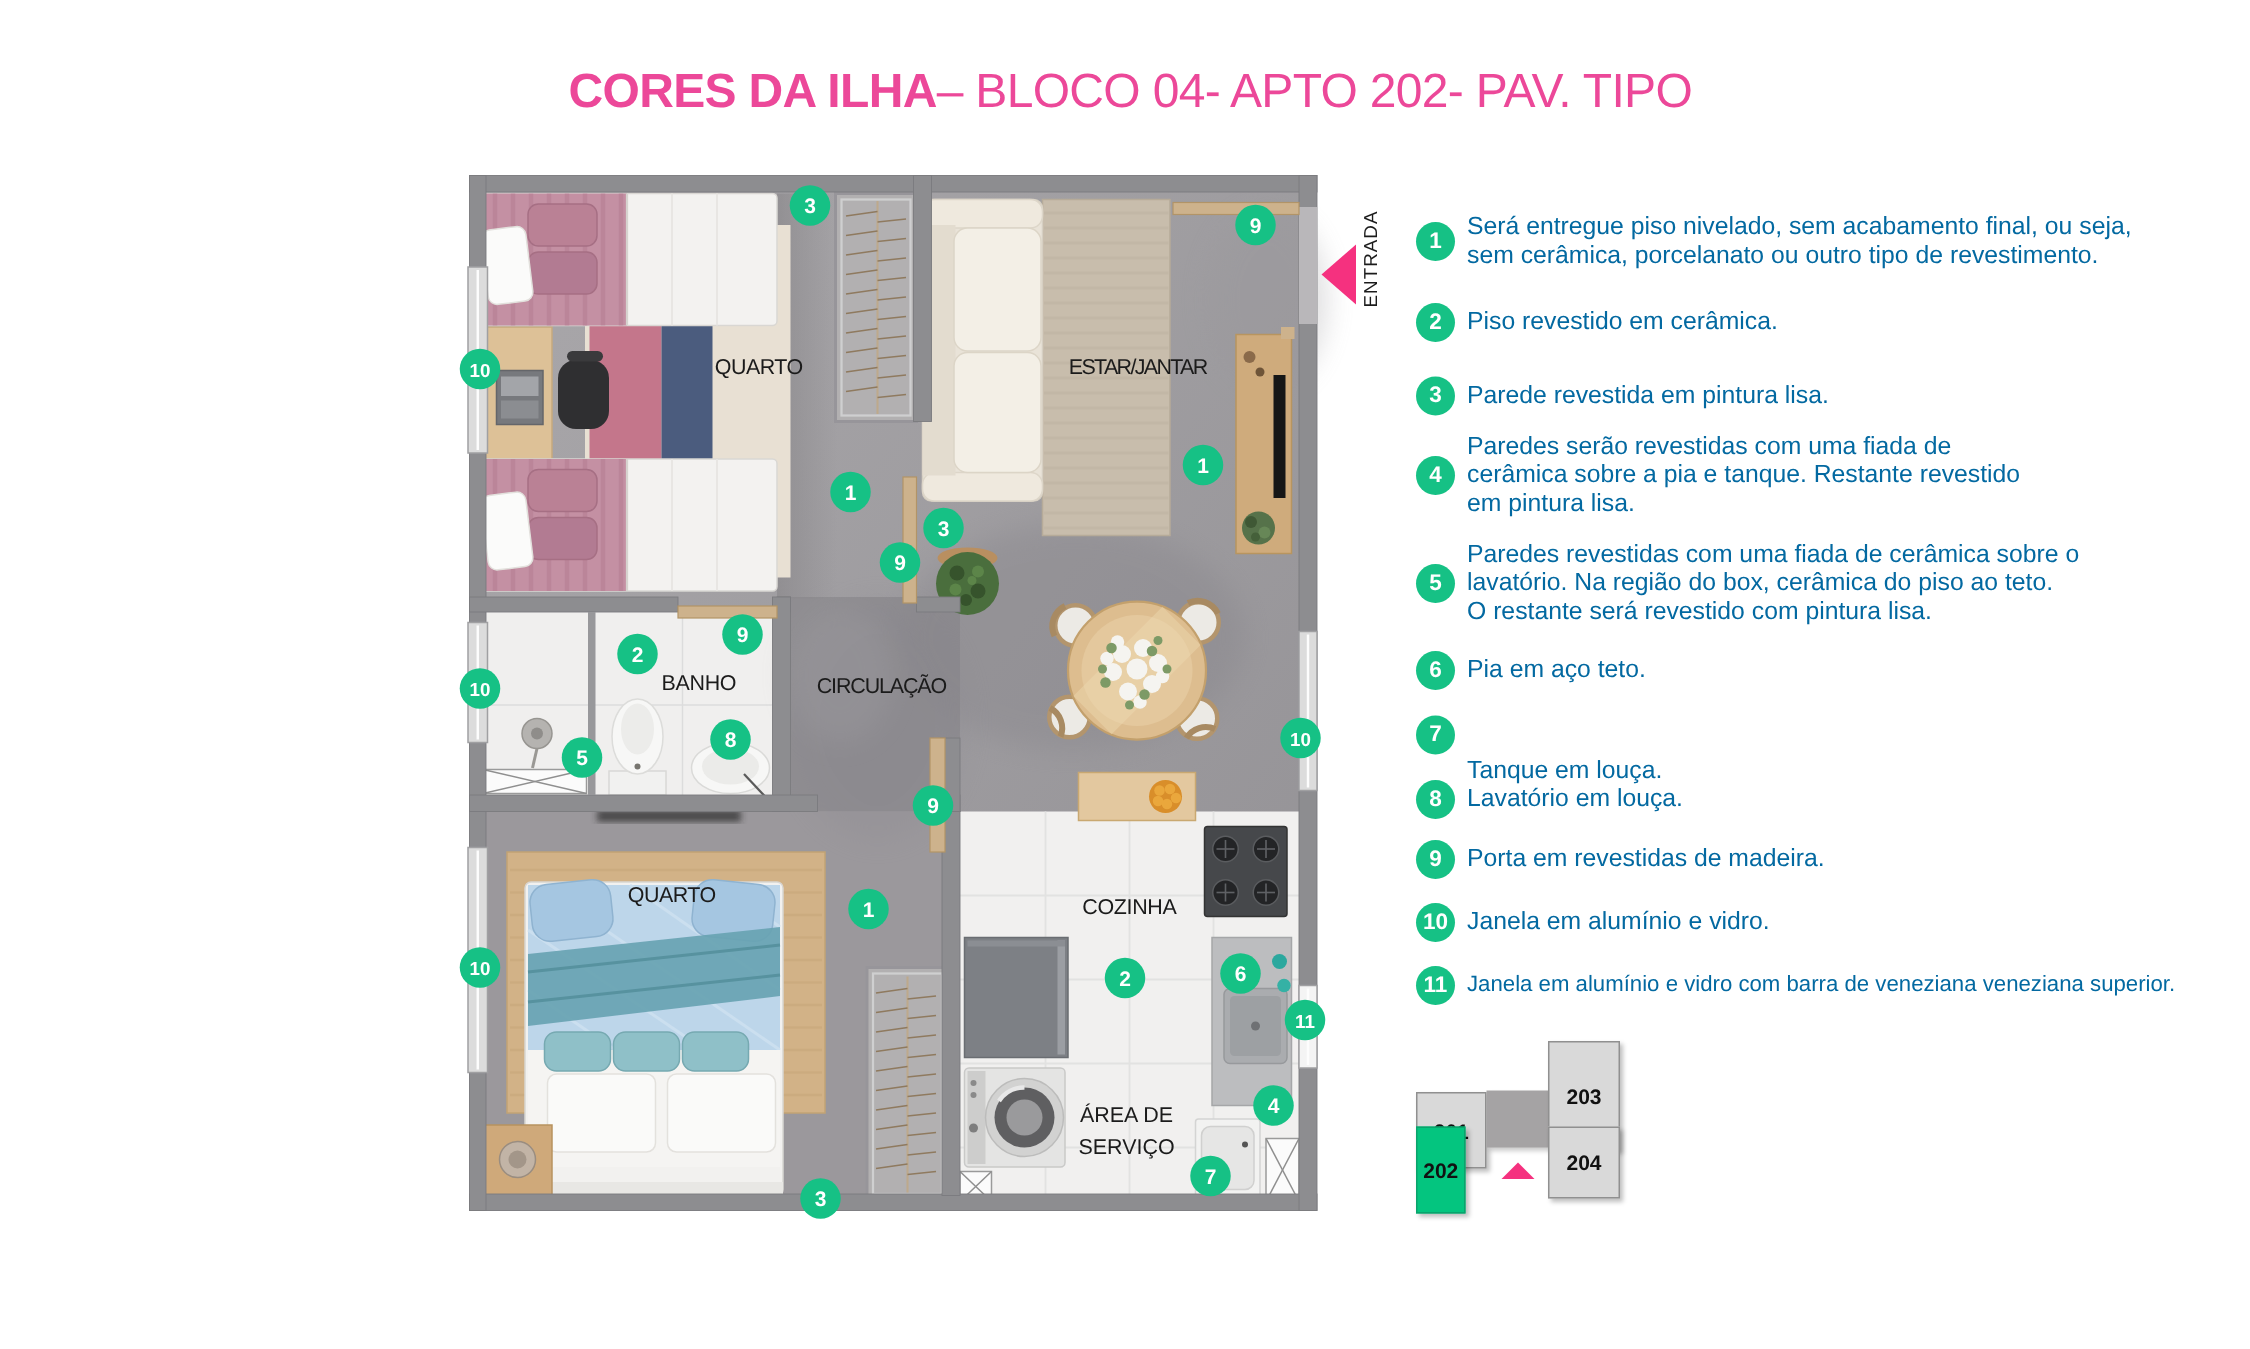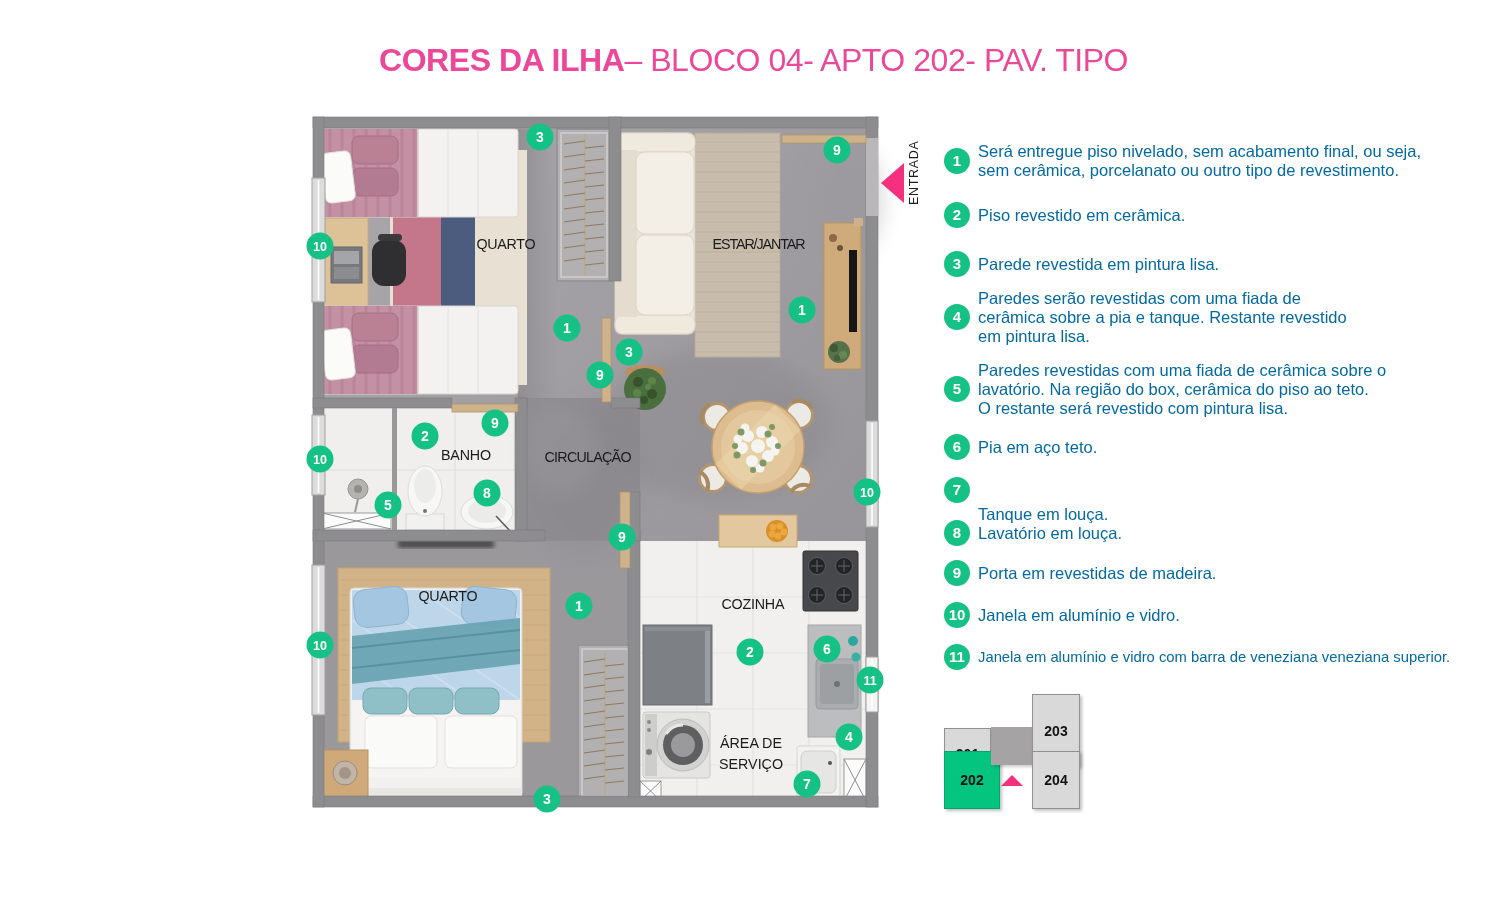--- a/index.html
+++ b/index.html
@@ -36,24 +36,24 @@
 <div class="lc" style="top:520px;">8</div>
 <div class="lt" style="top:533px;">Lavatório em louça.</div>
 <div class="lc" style="top:560px;">9</div>
 <div class="lt" style="top:573px;">Porta em revestidas de madeira.</div>
 <div class="lc" style="top:602px;">10</div>
 <div class="lt" style="top:615px;">Janela em alumínio e vidro.</div>
 <div class="lc" style="top:644px;">11</div>
 <div class="lt" style="top:657px;font-size:14.8px;">Janela em alumínio e vidro com barra de veneziana veneziana superior.</div>
 
 <div class="kb" style="left:944px;top:702px;width:47px;height:51px;margin-top:26px;">201</div>
-<div class="kb" style="left:944px;top:751px;width:56px;height:58px;background:#04c57f;border-color:#0aa36c;">202</div>
+<div class="kb" style="left:944px;top:751px;width:33px;height:58px;background:#04c57f;border-color:#0aa36c;">202</div>
 <div style="position:absolute;left:991px;top:727px;width:41px;height:38px;background:#a5a3a4;box-shadow:2px 2px 3px rgba(0,0,0,0.2);"></div>
 <div class="kb" style="left:1032px;top:694px;width:48px;height:73px;">203</div>
-<div class="kb" style="left:1032px;top:751px;width:48px;height:58px;">204</div>
+<div class="kb" style="left:1032px;top:751px;width:48px;height:48px;">204</div>
 <div style="position:absolute;left:1001px;top:775px;width:0;height:0;border-left:11px solid transparent;border-right:11px solid transparent;border-bottom:11px solid #f5317f;"></div>
 
 <svg style="position:absolute;left:300px;top:100px;" width="630" height="730" viewBox="300 100 630 730">
 <defs>
   <linearGradient id="gf" x1="0" y1="0" x2="1" y2="1">
     <stop offset="0" stop-color="#aaa8ab"></stop>
         <stop offset="1" stop-color="#929094"></stop>
   </linearGradient>
   <linearGradient id="shR" x1="0" y1="0" x2="1" y2="0">
     <stop offset="0" stop-color="#8a888b"></stop>

